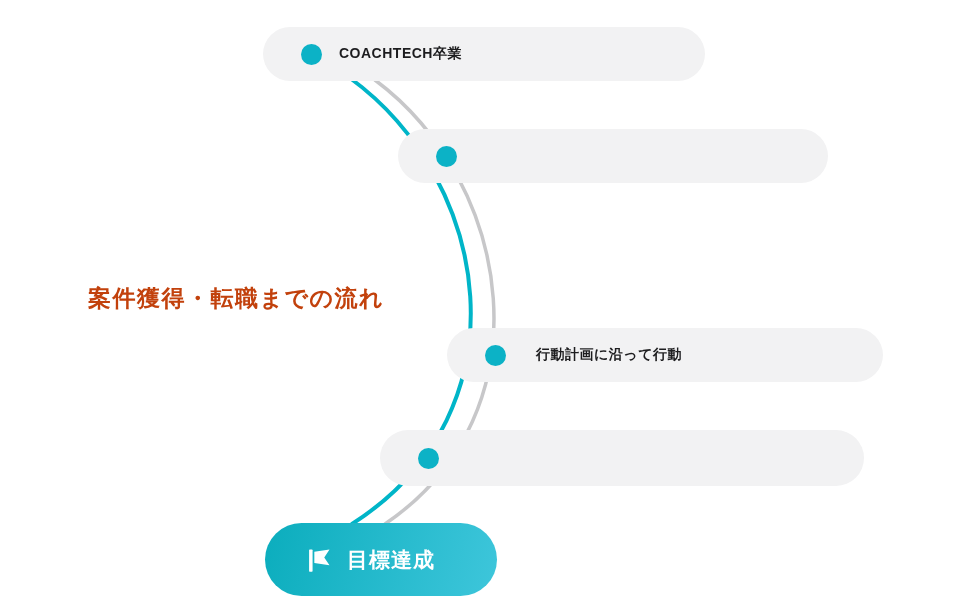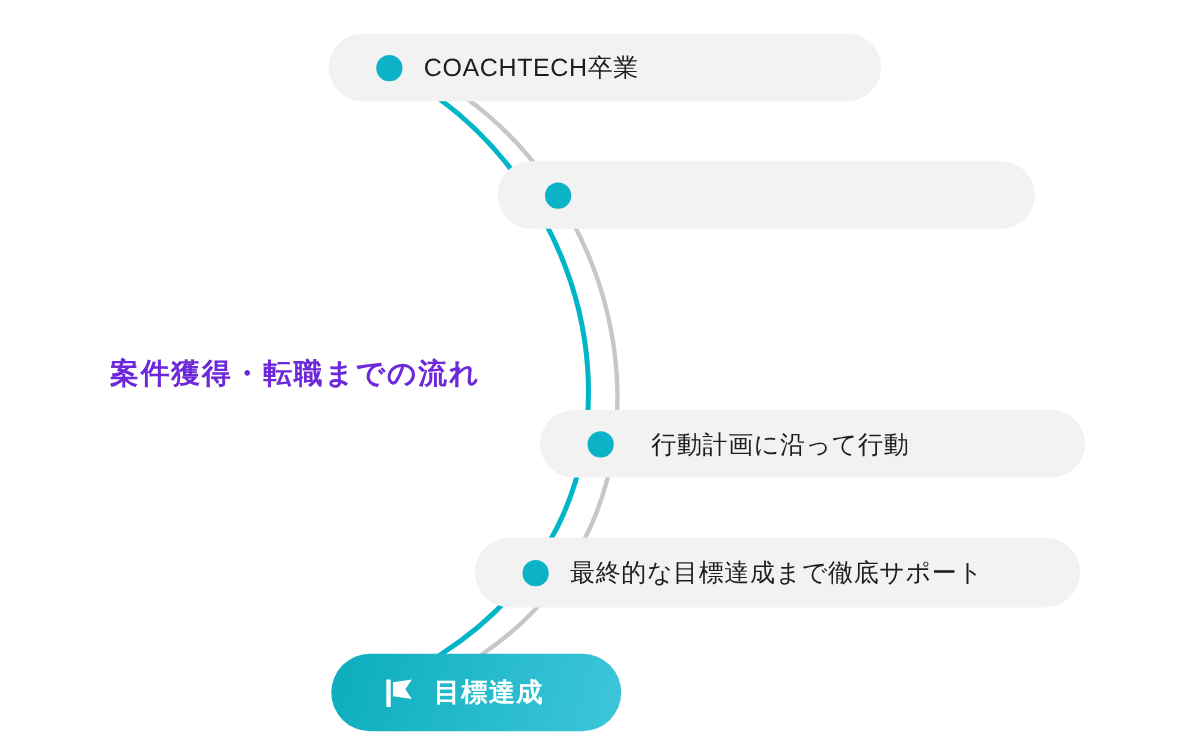--- a/index.html
+++ b/index.html
@@ -10,50 +10,50 @@
     overflow:hidden;
     font-family:"Liberation Sans","DejaVu Sans",sans-serif;
   }
   .curves{position:absolute;left:0;top:0;width:956px;height:603px;}
   .curve{fill:none;stroke-linecap:round;}
   .curve.gray{stroke:#c7c7c9;stroke-width:3.5;}
   .curve.teal{stroke:#00b5c8;stroke-width:4;}
 
   .title{
     position:absolute;left:88px;top:283px;margin:0;
-    font-size:23px;font-weight:700;color:#6d28d9;
+    font-size:23px;font-weight:700;color:#c2410c;
     letter-spacing:1.5px;white-space:nowrap;
   }
 
   .pill{
     position:absolute;
     display:flex;align-items:center;
     background:#f2f2f3;
     border-radius:999px;
     padding-left:38px;
     box-sizing:border-box;
     gap:17px;
     white-space:nowrap;
   }
   .pill .label{
-    font-size:20px;font-weight:400;color:#1d1d1f;letter-spacing:0.5px;
+    font-size:14px;font-weight:700;color:#1d1d1f;letter-spacing:0.5px;
   }
   .dot{
     width:21px;height:21px;border-radius:50%;
     background:#0cb2c6;flex:0 0 auto;
   }
 
   .s1{left:263px;top:27px;width:442px;height:54px;}
   .s2{left:398px;top:129px;width:430px;height:54px;}
   .s3{left:432px;top:227px;width:426px;height:54px;}
-  .s4{left:432px;top:328px;width:436px;height:54px;gap:30px;}
+  .s4{left:447px;top:328px;width:436px;height:54px;gap:30px;}
   .s5{left:380px;top:430px;width:484px;height:56px;}
 
   .goal{
-    left:265px;top:523px;width:232px;height:62px;
+    left:265px;top:523px;width:232px;height:73px;
     background:linear-gradient(105deg,#0badbd 0%,#3ec6db 100%);
     padding-left:40px;gap:14px;
   }
   .goal .label{color:#ffffff;font-size:21px;font-weight:700;letter-spacing:1px;}
   .flag{width:28px;height:28px;display:flex;align-items:center;justify-content:center;flex:0 0 auto;}
   .flag svg{width:28px;height:28px;fill:#ffffff;}
 </style>
 </head>
 <body>
 
@@ -76,21 +76,20 @@
   </div>
 
 
   <div class="pill s4">
     <span class="dot"></span>
     <span class="label">行動計画に沿って行動</span>
   </div>
 
   <div class="pill s5">
     <span class="dot"></span>
-    <span class="label">最終的な目標達成まで徹底サポート</span>
   </div>
 
   <div class="pill goal">
     <span class="flag">
       <svg viewBox="0 0 24 24" aria-hidden="true">
         <rect x="3.5" y="3" width="3" height="19" rx="0.6"></rect>
         <polygon points="8,5 21,3 16.5,9.8 21,16.5 8,14.5"></polygon>
       </svg>
     </span>
     <span class="label">目標達成</span>

